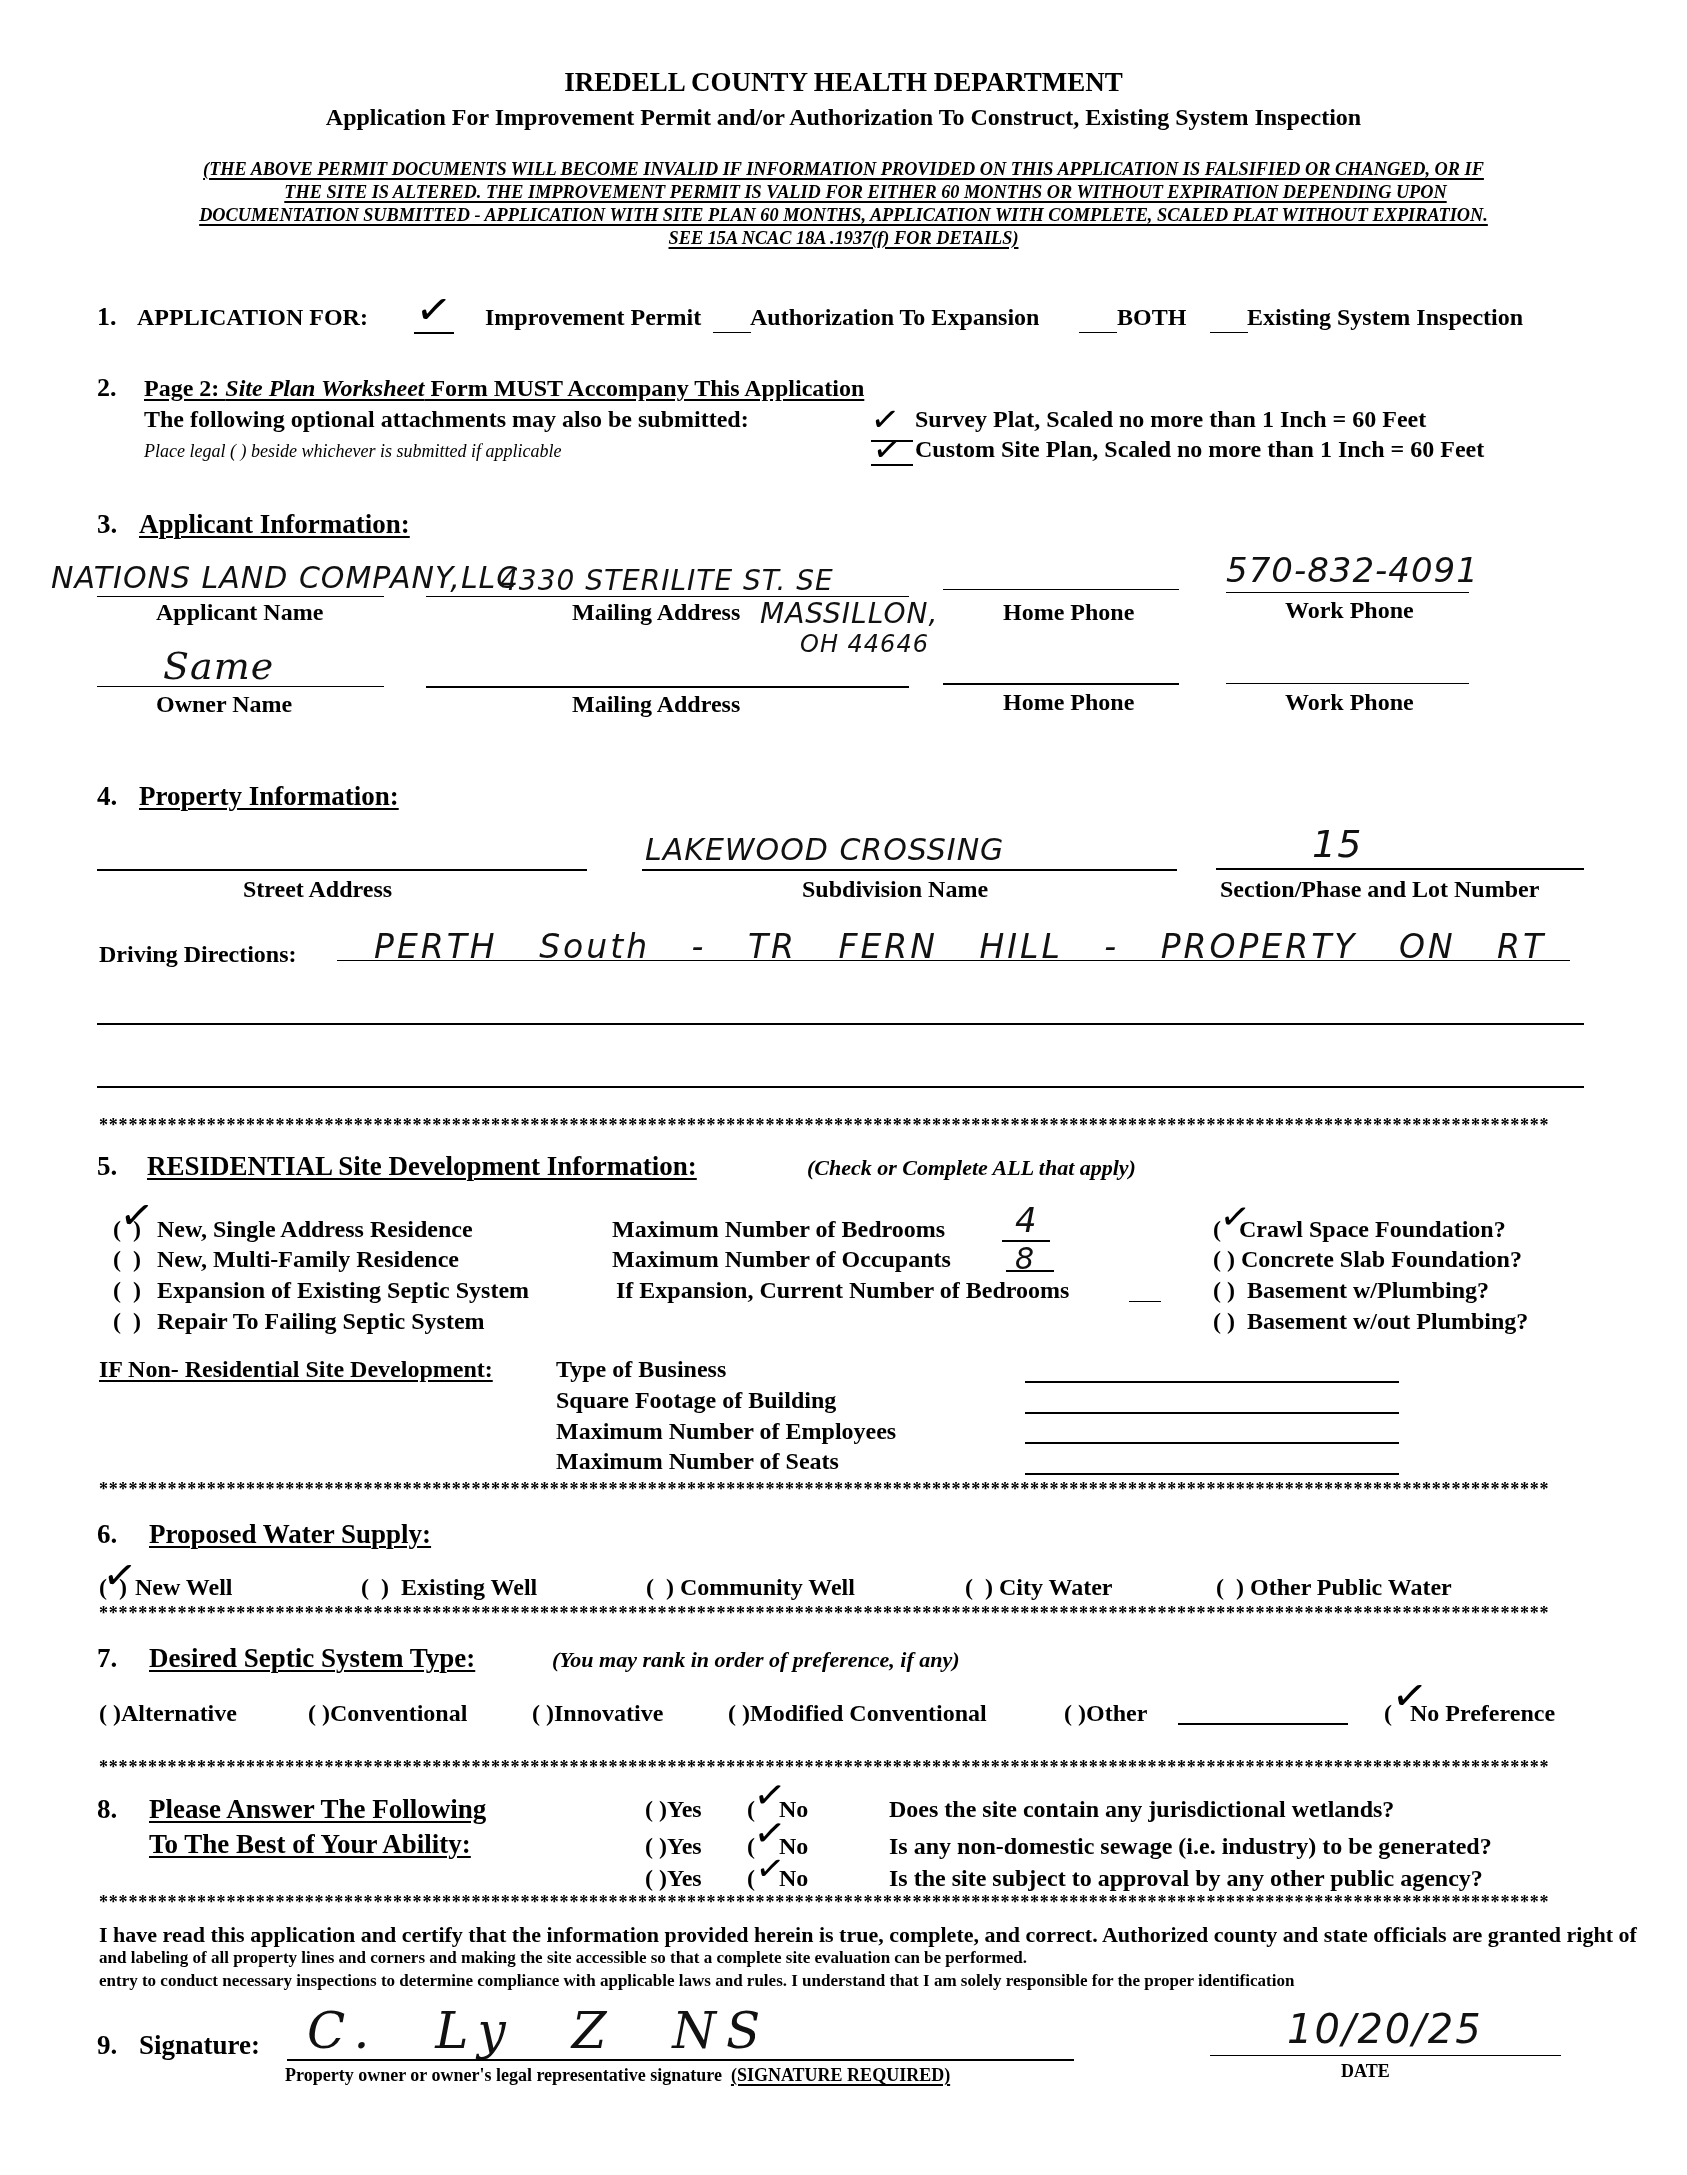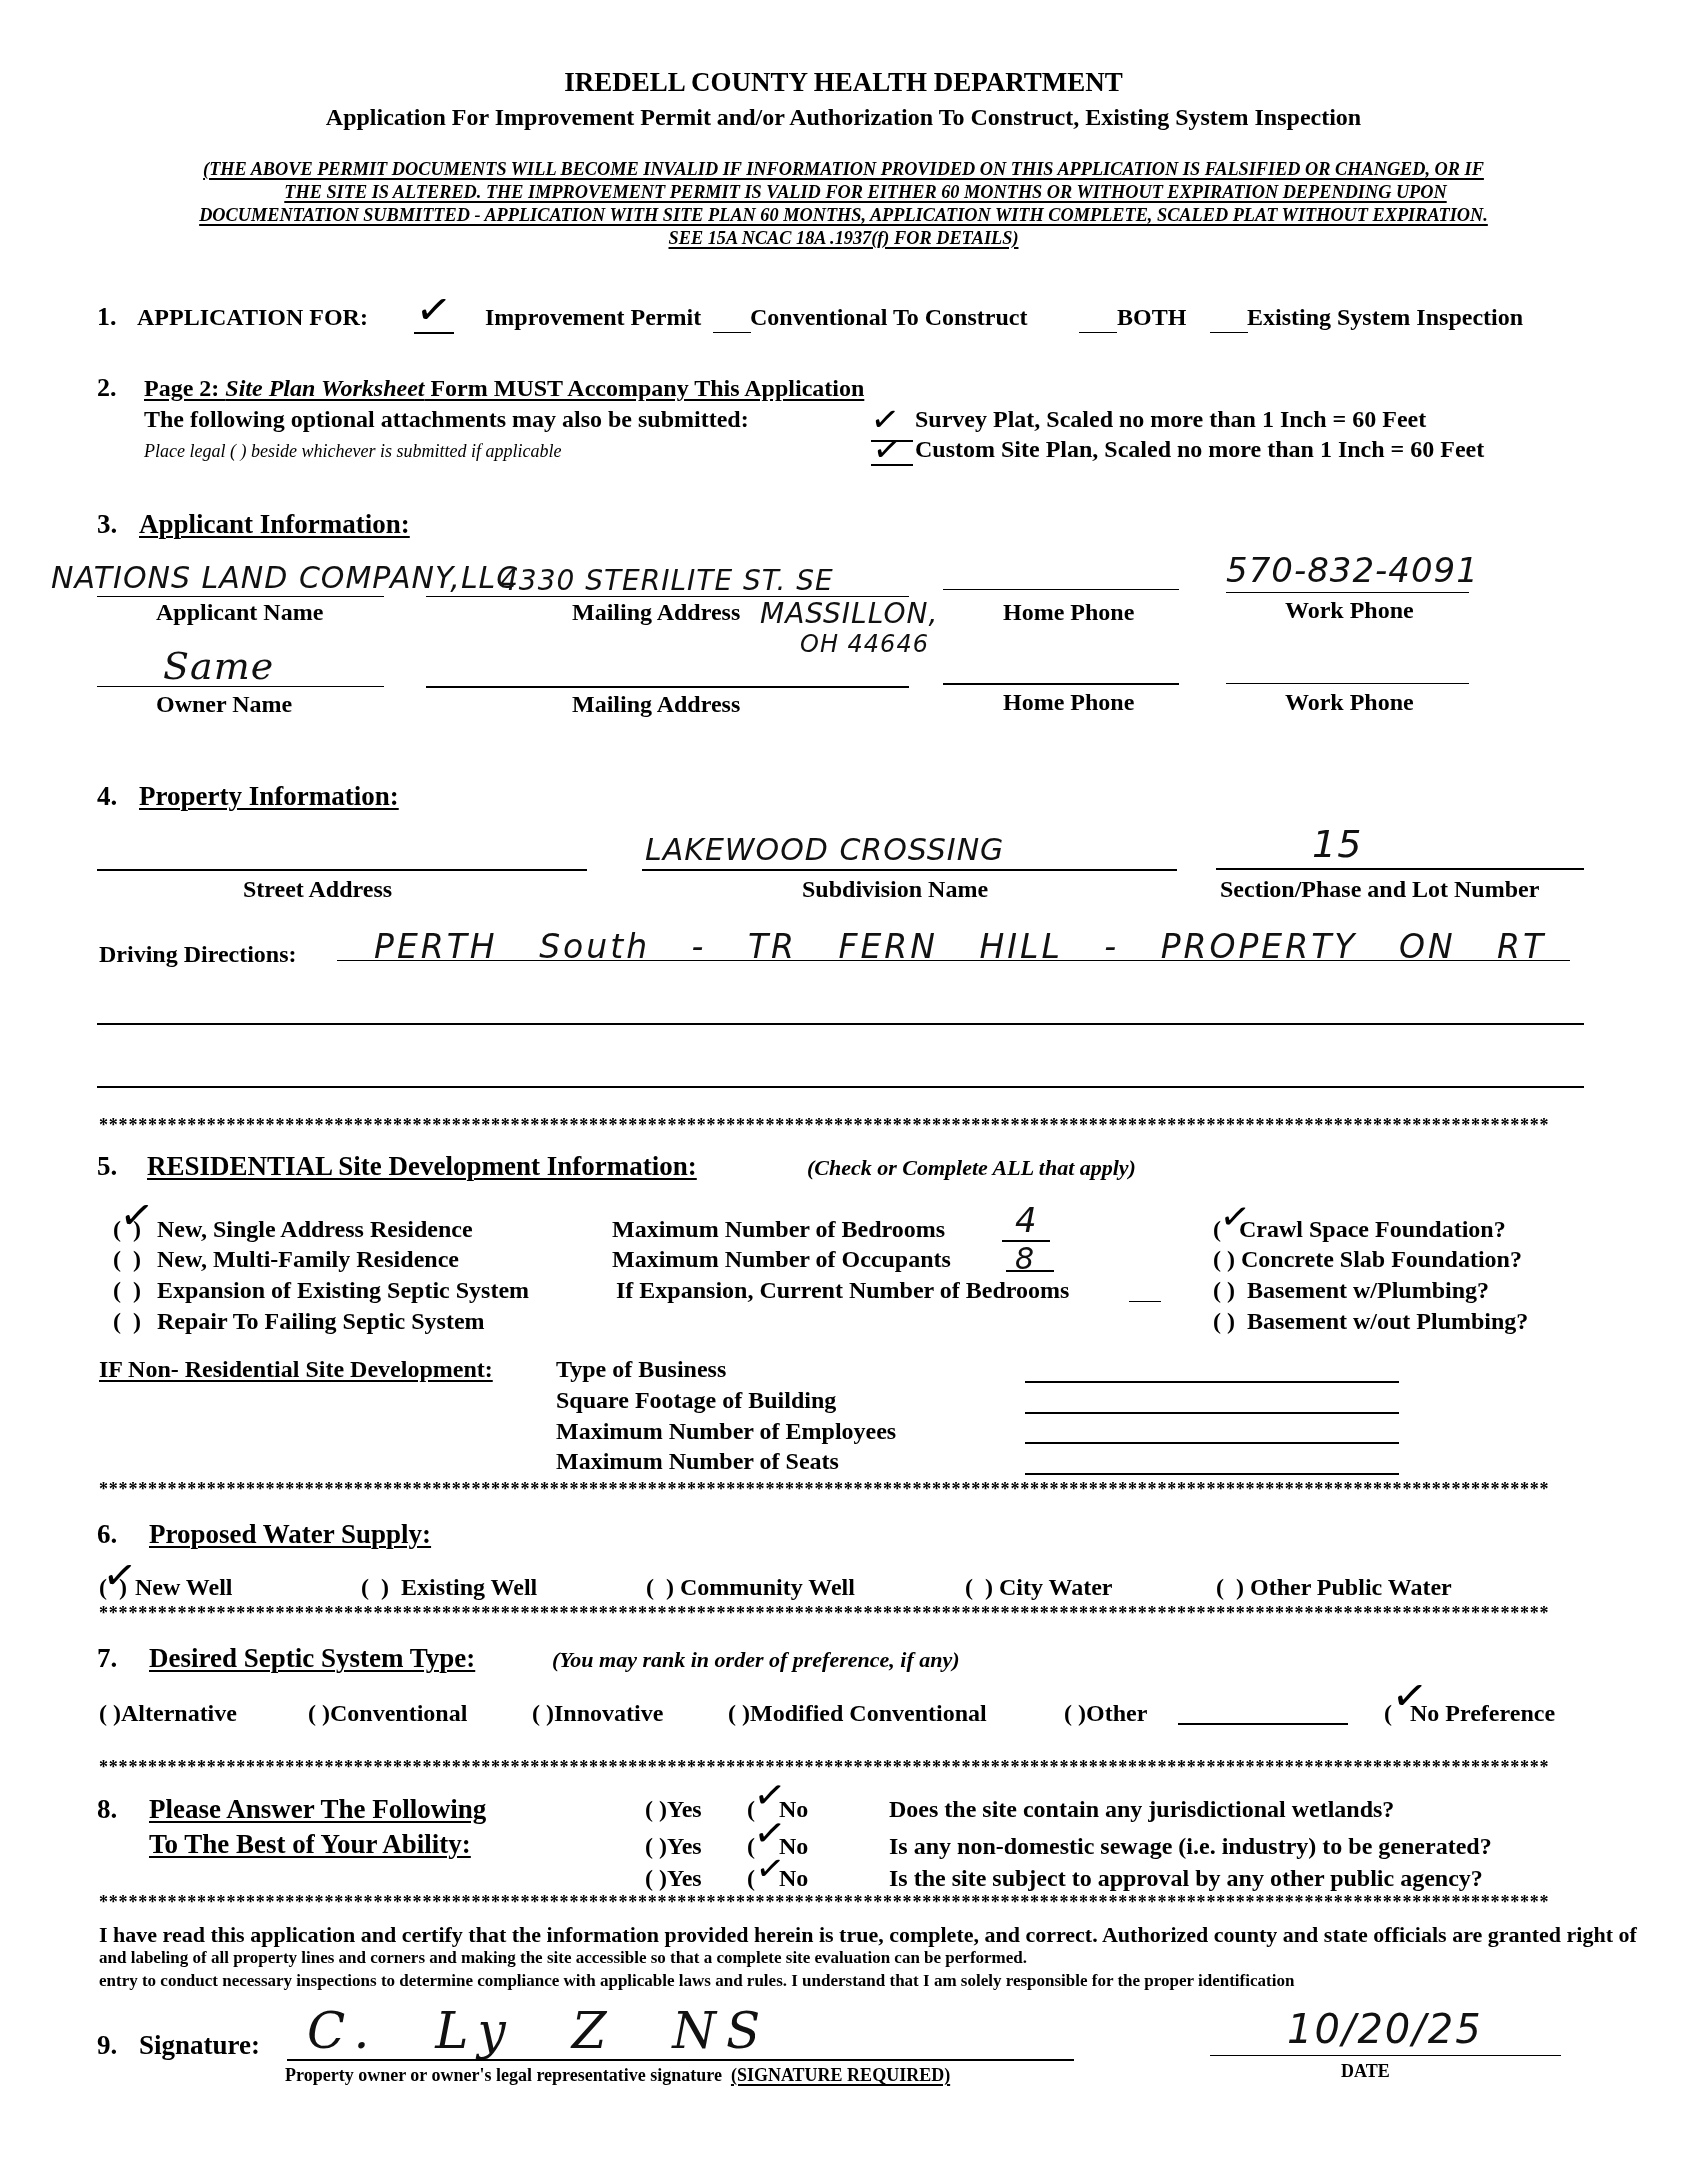--- a/index.html
+++ b/index.html
@@ -28,21 +28,21 @@
   <div class="b i u" style="font-size:18.3px;line-height:23px;text-decoration-thickness:1.5px;">DOCUMENTATION SUBMITTED - APPLICATION WITH SITE PLAN 60 MONTHS, APPLICATION WITH COMPLETE, SCALED  PLAT WITHOUT EXPIRATION.</div>
   <div class="b i u" style="font-size:18.3px;line-height:23px;text-decoration-thickness:1.5px;">SEE 15A NCAC 18A .1937(f) FOR DETAILS)</div>
 </div>
 
 <div class="abs lbl" style="left:97px;top:302px;font-size:26px;">1.</div>
 <div class="abs lbl" style="left:137px;top:304px;">APPLICATION FOR:</div>
 <div class="line" style="left:414px;top:332px;width:40px;"></div>
 <div class="check" style="left:416px;top:293px;font-size:42px;">✓</div>
 <div class="abs lbl" style="left:457px;top:304px;margin-left:28px;">Improvement Permit</div>
 <div class="line" style="left:713px;top:332px;width:38px;border-top-width:1.5px;"></div>
-<div class="abs lbl" style="left:750px;top:304px;">Conventional To Construct</div>
+<div class="abs lbl" style="left:750px;top:304px;">Authorization To Expansion</div>
 <div class="line" style="left:1079px;top:332px;width:38px;border-top-width:1.5px;"></div>
 <div class="abs lbl" style="left:1117px;top:304px;">BOTH</div>
 <div class="line" style="left:1210px;top:332px;width:38px;border-top-width:1.5px;"></div>
 <div class="abs lbl" style="left:1247px;top:304px;">Existing System Inspection</div>
 
 <div class="abs lbl" style="left:97px;top:373px;font-size:26px;">2.</div>
 <div class="abs lbl u" style="left:144px;top:375px;">
   <span>Page 2: </span><span class="i">Site Plan Worksheet</span><span> Form MUST Accompany This Application</span>
 </div>
 <div class="abs lbl" style="left:144px;top:406px;">The following optional attachments may also be submitted:</div>

